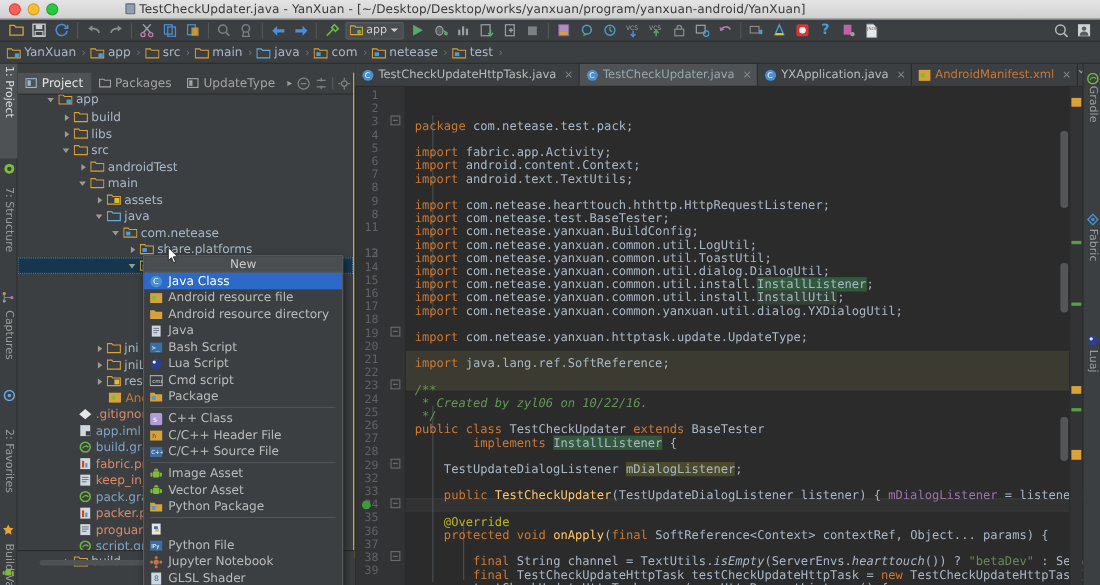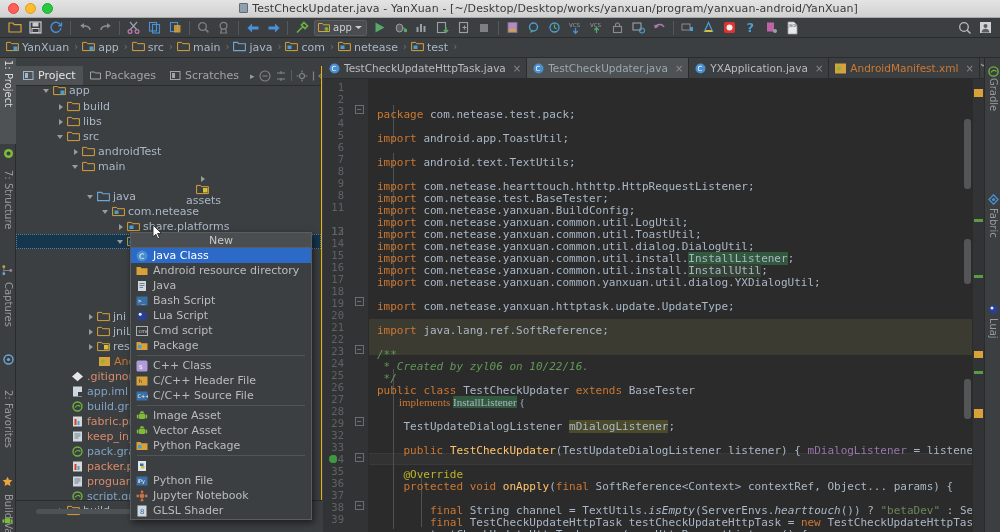--- a/index.html
+++ b/index.html
@@ -19,21 +19,21 @@
     background: linear-gradient(to bottom, #e4e4e4, #d0d0d0);
     border-bottom: 1px solid #a8a8a8;
     display: flex; align-items: center;
   }
   .traffic { display: flex; gap: 6px; margin-left: 8px; }
   .tl { width: 11px; height: 11px; border-radius: 50%; display:block; }
   .tl.red { background: #ff5f57; border: 1px solid #e0443e; }
   .tl.yellow { background: #febc2e; border: 1px solid #d89e24; }
   .tl.green { background: #28c840; border: 1px solid #1aab29; }
   .title-text {
-    position: absolute; left: 12px; width: 846px; text-align: right;
+    position: absolute; left: 0; width: 846px; text-align: center;
     font-size: 11px; color: #3a3a3a; letter-spacing: 0.1px;
     pointer-events: none;
   }
   .title-ic {
     display: inline-block; width: 9px; height: 10px; vertical-align: -1px;
     background: #8f9fae; border: 1px solid #5e6c78; margin-right: 4px;
     border-radius: 1px;
   }
 
   
@@ -54,21 +54,21 @@
   }
   .runcfg span.lbl { font-size: 10px; color: #cfcfcf; }
   .spacer { flex: 1 1 auto; }
 
   
   .crumbs {
     position: absolute; top: 38px; left: 0; width: 1000px; height: 20px;
     background: #3c3f41; border-bottom: 1px solid #2b2b2b;
     display: flex; align-items: center; padding-left: 6px;
   }
-  .crumb { display: flex; align-items: flex-start; gap: 3px; padding-right: 4px; }
+  .crumb { display: flex; align-items: flex-end; gap: 3px; padding-right: 4px; }
   .crumb .ctxt { font-size: 11px; color: #a9b7c6; }
   .crumb .csep { color: #6e7174; font-size: 10px; margin-left: 2px; }
 
   
   .leftstrip {
     position: absolute; top: 58px; left: 0; width: 16px; height: 474px;
     background: #3c3f41; border-right: 1px solid #2b2b2b;
   }
   .vtab {
     position: absolute; left: 0; width: 16px;
@@ -623,21 +623,21 @@
         <svg width="11" height="11" viewBox="0 0 11 11">
             <path d="M.5 2h4l.8 1h5.2v6H.5z" fill="none" stroke="#a3a3a3" stroke-width="1"></path>
           </svg>
         <span>Packages</span>
       </div>
       <div class="ptab">
         <svg width="11" height="11" viewBox="0 0 11 11">
             <rect x=".5" y="1.5" width="9.5" height="8" fill="none" stroke="#a3a3a3" stroke-width="1"></rect>
             <rect x="2" y="3" width="3" height="5" fill="#a3a3a3"></rect>
           </svg>
-        <span>Scratches</span>
+        <span>UpdateType</span>
       </div>
       <div class="ptab" style="padding:0 4px;">
         <span style="color:#9a9a9a;font-size:9px;">▸</span>
       </div>
       <div class="ptools">
         <svg class="ti" viewBox="0 0 12 12">
             <circle cx="6" cy="6" r="5" fill="none" stroke="#9a9a9a" stroke-width="1.1"></circle>
             <path d="M3.5 6h5" stroke="#9a9a9a" stroke-width="1.1"></path>
           </svg>
         <svg class="ti" viewBox="0 0 12 12">
@@ -698,21 +698,21 @@
       </div>
 
       <div class="row" style="top:73px;position:absolute;left:0;right:0;padding-left:55px;">
         <span class="arrow d"></span>
         <svg class="fic" viewBox="0 0 13 11">
             <path d="M.6 1.4h4l1 1.3h6.8v6.9H.6z" fill="none" stroke="#d8a13a" stroke-width="1"></path>
           </svg>
         <span class="rlbl">main</span>
       </div>
 
-      <div class="row" style="top:88px;position:absolute;left:0;right:0;padding-left:70px;flex-direction:column;">
+      <div class="row" style="top:88px;position:absolute;left:0;right:0;padding-left:70px;">
         <span class="arrow r"></span>
         <svg class="fic" viewBox="0 0 13 11">
             <path d="M.6 1.4h4l1 1.3h6.8v6.9H.6z" fill="none" stroke="#d8a13a" stroke-width="1"></path>
             <rect x="7" y="4" width="4.5" height="4.5" fill="#d8c13a"></rect>
           </svg>
         <span class="rlbl">assets</span>
       </div>
 
       <div class="row" style="top:103px;position:absolute;left:0;right:0;padding-left:70px;">
         <span class="arrow d"></span>
@@ -975,41 +975,42 @@
       <div class="curline" style="top:374px;"></div>
 
       <div style="position:absolute;left:70px;top:26px;width:1px;height:36px;background:#4b5356;"></div>
       <div style="position:absolute;left:70px;top:74px;width:1px;height:132px;background:#4b5356;"></div>
       <div style="position:absolute;left:70px;top:290px;width:1px;height:160px;background:#4b5356;"></div>
       <div style="position:absolute;left:98px;top:398px;width:1px;height:50px;background:#4b5356;"></div>
 
       <div class="codelines">
         <div class="cl" style="top:2px;"><span class="kw">package</span> <span class="cls">com.netease.test.pack</span>;</div>
         <div class="cl" style="top:14px;"></div>
-        <div class="cl" style="top:26px;"><span class="kw">import</span> <span class="cls">android.app.ToastUtil</span>;</div>
+        <div class="cl" style="top:26px;"><span class="kw">import</span> <span class="cls">fabric.app.Activity</span>;</div>
+        <div class="cl" style="top:38px;"><span class="kw">import</span> <span class="cls">android.content.Context</span>;</div>
         <div class="cl" style="top:50px;"><span class="kw">import</span> <span class="cls">android.text.TextUtils</span>;</div>
         <div class="cl" style="top:62px;"></div>
         <div class="cl" style="top:74px;"><span class="kw">import</span> <span class="cls">com.netease.hearttouch.hthttp.HttpRequestListener</span>;</div>
         <div class="cl" style="top:86px;"><span class="kw">import</span> <span class="cls">com.netease.test.BaseTester</span>;</div>
         <div class="cl" style="top:98px;"><span class="kw">import</span> <span class="cls">com.netease.yanxuan.BuildConfig</span>;</div>
         <div class="cl" style="top:110px;"><span class="kw">import</span> <span class="cls">com.netease.yanxuan.common.util.LogUtil</span>;</div>
         <div class="cl" style="top:122px;"><span class="kw">import</span> <span class="cls">com.netease.yanxuan.common.util.ToastUtil</span>;</div>
         <div class="cl" style="top:134px;"><span class="kw">import</span> <span class="cls">com.netease.yanxuan.common.util.dialog.DialogUtil</span>;</div>
         <div class="cl" style="top:146px;"><span class="kw">import</span> <span class="cls">com.netease.yanxuan.common.util.install.</span><span class="hl-usage">InstallListener</span>;</div>
         <div class="cl" style="top:158px;"><span class="kw">import</span> <span class="cls">com.netease.yanxuan.common.util.install.</span><span class="hl-ident">InstallUtil</span>;</div>
         <div class="cl" style="top:170px;"><span class="kw">import</span> <span class="cls">com.netease.yanxuan.common.yanxuan.util.dialog.YXDialogUtil</span>;</div>
         <div class="cl" style="top:194px;"><span class="kw">import</span> <span class="cls">com.netease.yanxuan.httptask.update.UpdateType</span>;</div>
         <div class="cl" style="top:206px;"></div>
         <div class="cl" style="top:218px;"><span class="kw">import</span> <span class="cls">java.lang.ref.SoftReference</span>;</div>
         <div class="cl" style="top:230px;"></div>
         <div class="cl" style="top:242px;"><span class="cmt">/**</span></div>
         <div class="cl" style="top:254px;"><span class="cmt"> * Created by zyl06 on 10/22/16.</span></div>
         <div class="cl" style="top:266px;"><span class="cmt"> */</span></div>
         <div class="cl" style="top:278px;"><span class="kw">public</span> <span class="kw">class</span> <span class="cls">TestCheckUpdater</span> <span class="kw">extends</span> <span class="cls">BaseTester</span></div>
-        <div class="cl" style="top:290px;font-family:Liberation Serif, serif;">        <span class="kw">implements</span> <span class="hl-usage">InstallListener</span> {</div>
+        <div class="cl" style="top:290px;">        <span class="kw">implements</span> <span class="hl-usage">InstallListener</span> {</div>
         <div class="cl" style="top:302px;"></div>
         <div class="cl" style="top:314px;">    <span class="cls">TestUpdateDialogListener</span> <span class="hl-write">mDialogListener</span>;</div>
         <div class="cl" style="top:326px;"></div>
         <div class="cl" style="top:338px;">    <span class="kw">public</span> <span class="mth">TestCheckUpdater</span>(<span class="cls">TestUpdateDialogListener</span> listener) { <span class="fld">mDialogListener</span> = listener; }</div>
         <div class="cl" style="top:350px;"></div>
         <div class="cl" style="top:362px;">    <span class="ann">@Override</span></div>
         <div class="cl" style="top:374px;">    <span class="kw">protected</span> <span class="kw">void</span> <span class="mth">onApply</span>(<span class="kw">final</span> <span class="cls">SoftReference&lt;Context&gt;</span> contextRef, <span class="cls">Object</span>... params) {</div>
         <div class="cl" style="top:386px;"></div>
         <div class="cl" style="top:398px;">        <span class="kw">final</span> <span class="cls">String</span> channel = <span class="cls">TextUtils</span>.<span class="sta">isEmpty</span>(<span class="cls">ServerEnvs</span>.<span class="sta">hearttouch</span>()) ? <span class="str">"betaDev"</span> : <span class="cls">ServerEnvs</span>.();</div>
         <div class="cl" style="top:410px;">        <span class="kw">final</span> <span class="cls">TestCheckUpdateHttpTask</span> testCheckUpdateHttpTask = <span class="kw">new</span> <span class="cls">TestCheckUpdateHttpTask</span>(channel);</div>
@@ -1036,20 +1037,27 @@
 
     <div class="mi hl">
       <svg class="mic" viewBox="0 0 12 12">
           <circle cx="6" cy="6" r="5.4" fill="#4a8fd0"></circle>
           <text x="3" y="8.6" font-size="7.5" fill="#fff" font-family="DejaVu Sans">C</text>
         </svg>
       <span>Java Class</span>
     </div>
     <div class="mi">
       <svg class="mic" viewBox="0 0 12 12">
+          <rect x="0.5" y="1.5" width="11" height="9" fill="#d8a13a"></rect>
+          <circle cx="4" cy="6" r="2.2" fill="#7fba3a"></circle>
+        </svg>
+      <span>Android resource file</span>
+    </div>
+    <div class="mi">
+      <svg class="mic" viewBox="0 0 12 12">
           <path d="M.5 2h4l1 1.3h6V10H.5z" fill="#d8a13a"></path>
         </svg>
       <span>Android resource directory</span>
     </div>
     <div class="mi">
       <svg class="mic" viewBox="0 0 12 12">
           <rect x="2" y="1" width="8" height="10" fill="#cfd8e0"></rect>
           <path d="M3.5 3.5h5M3.5 5.5h5M3.5 7.5h3.5" stroke="#5a6a78" stroke-width=".8"></path>
         </svg>
       <span>Java</span>

